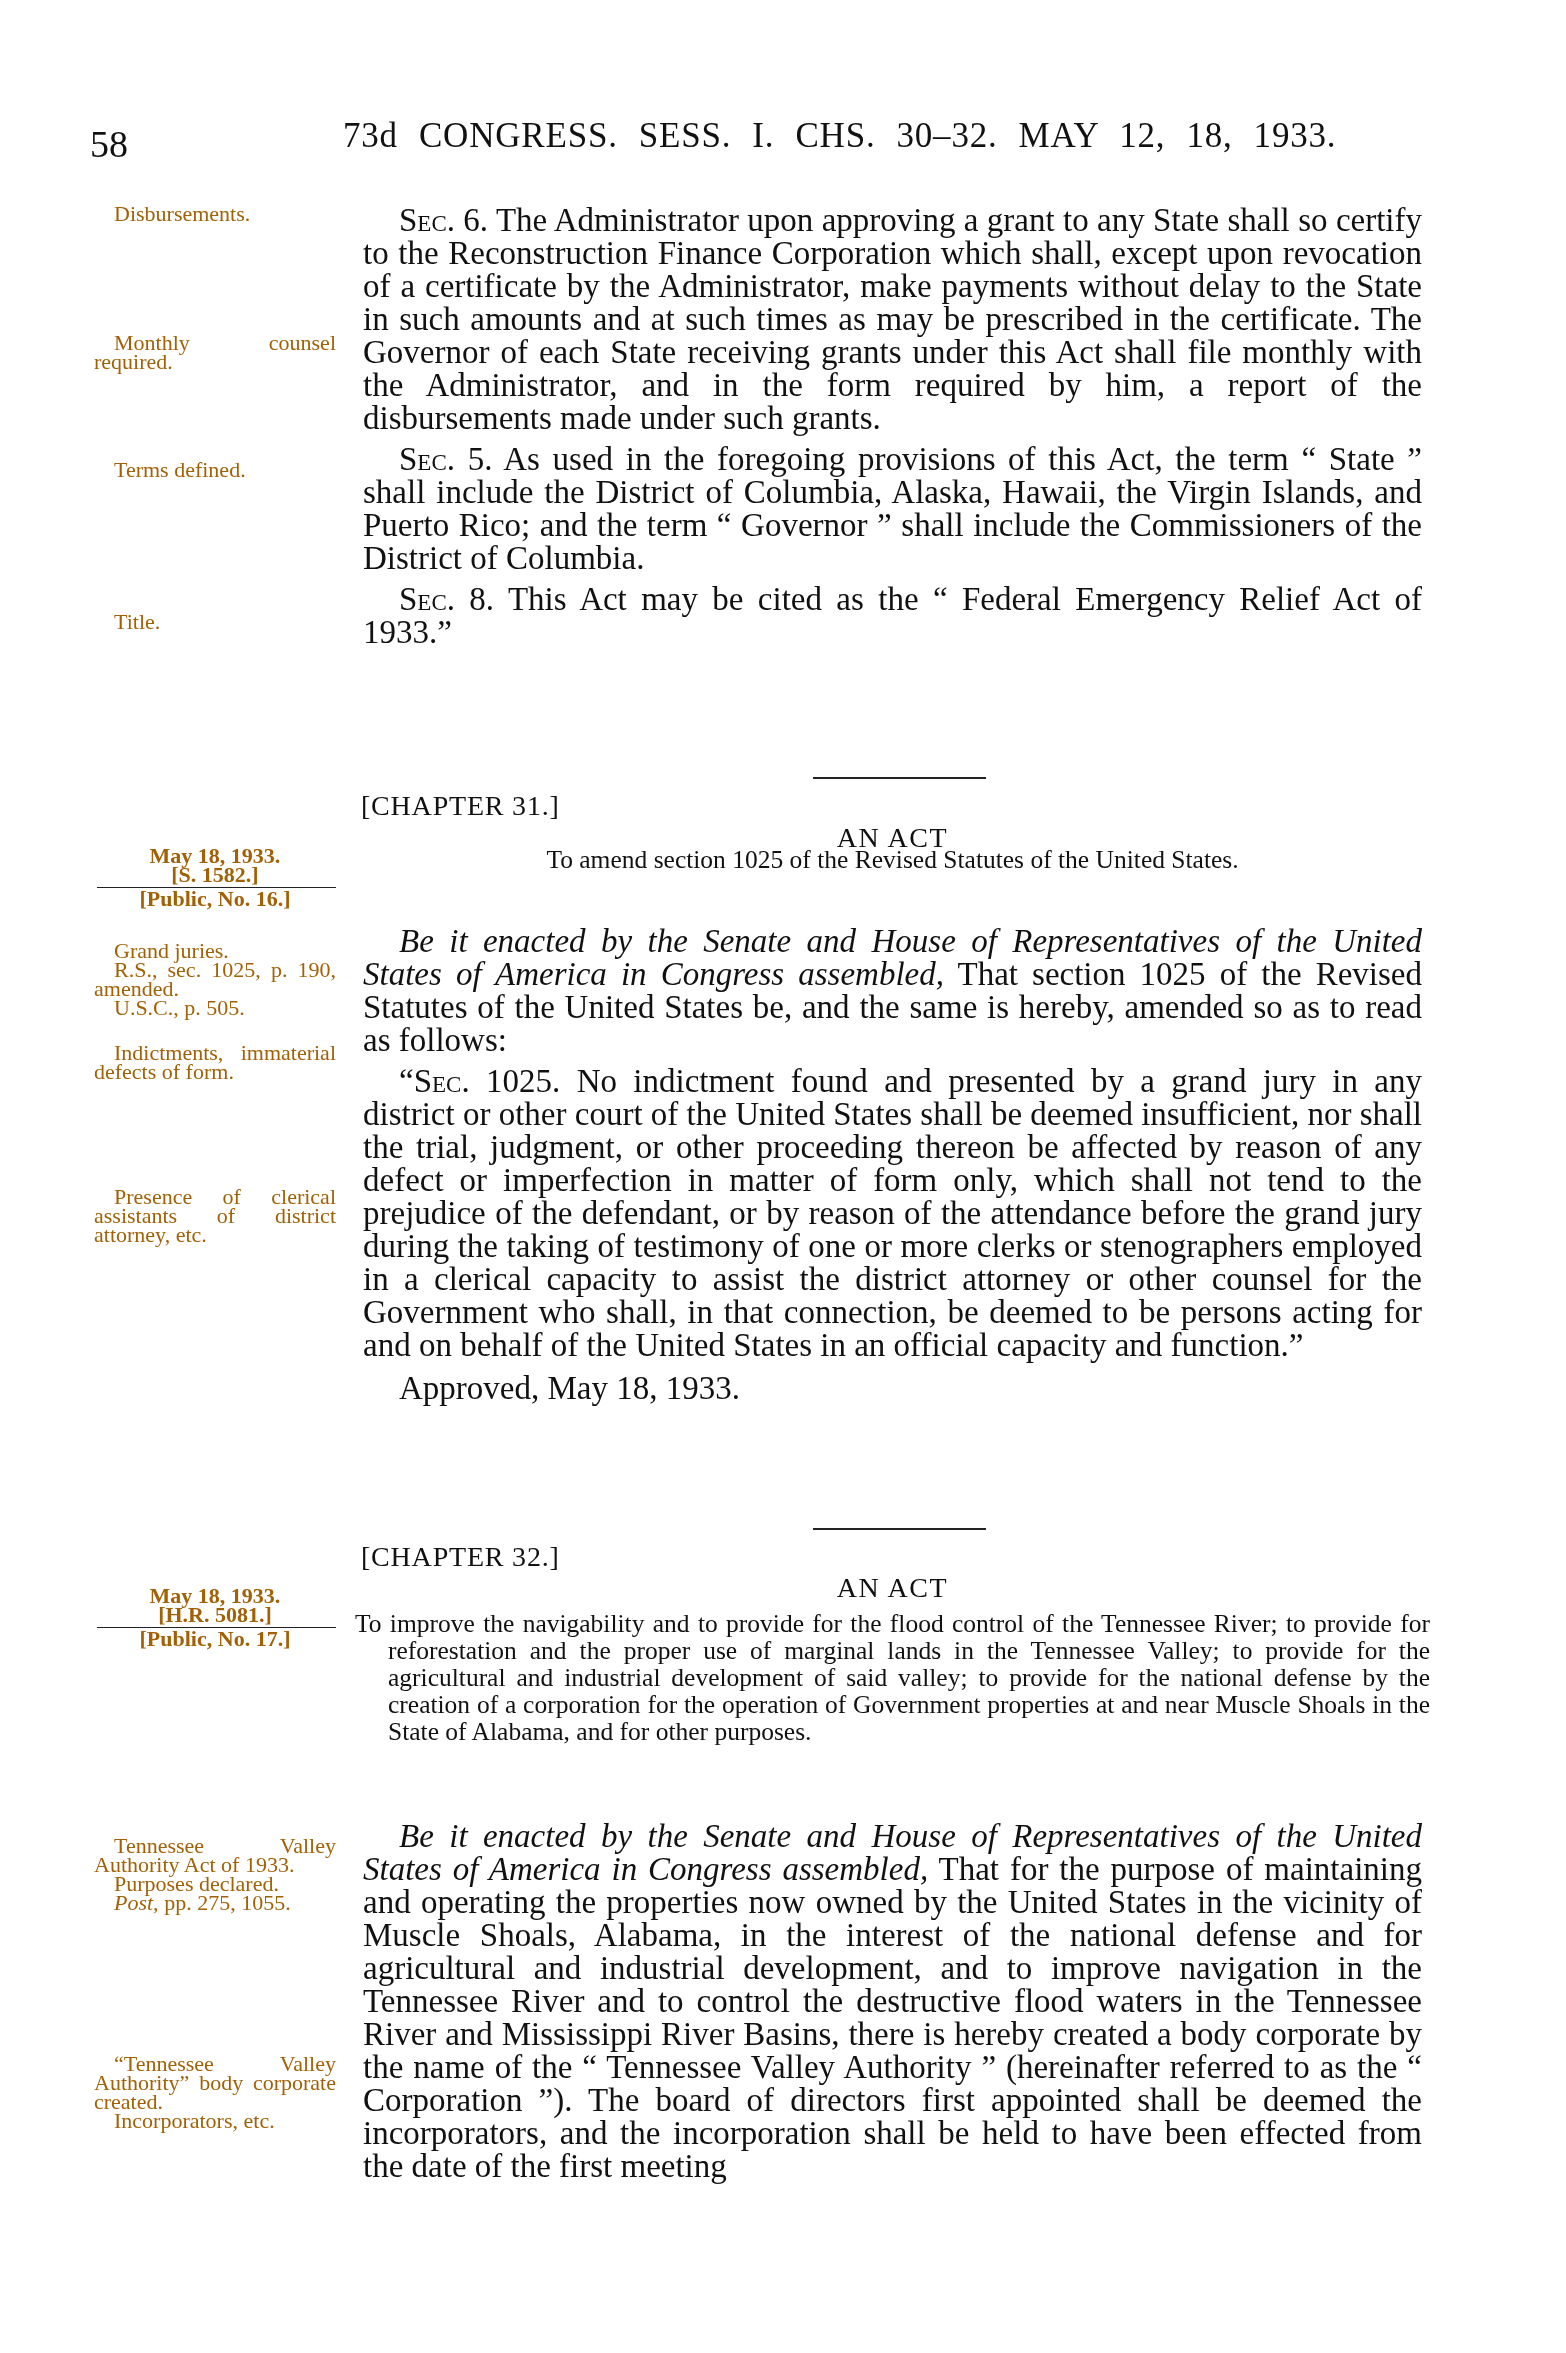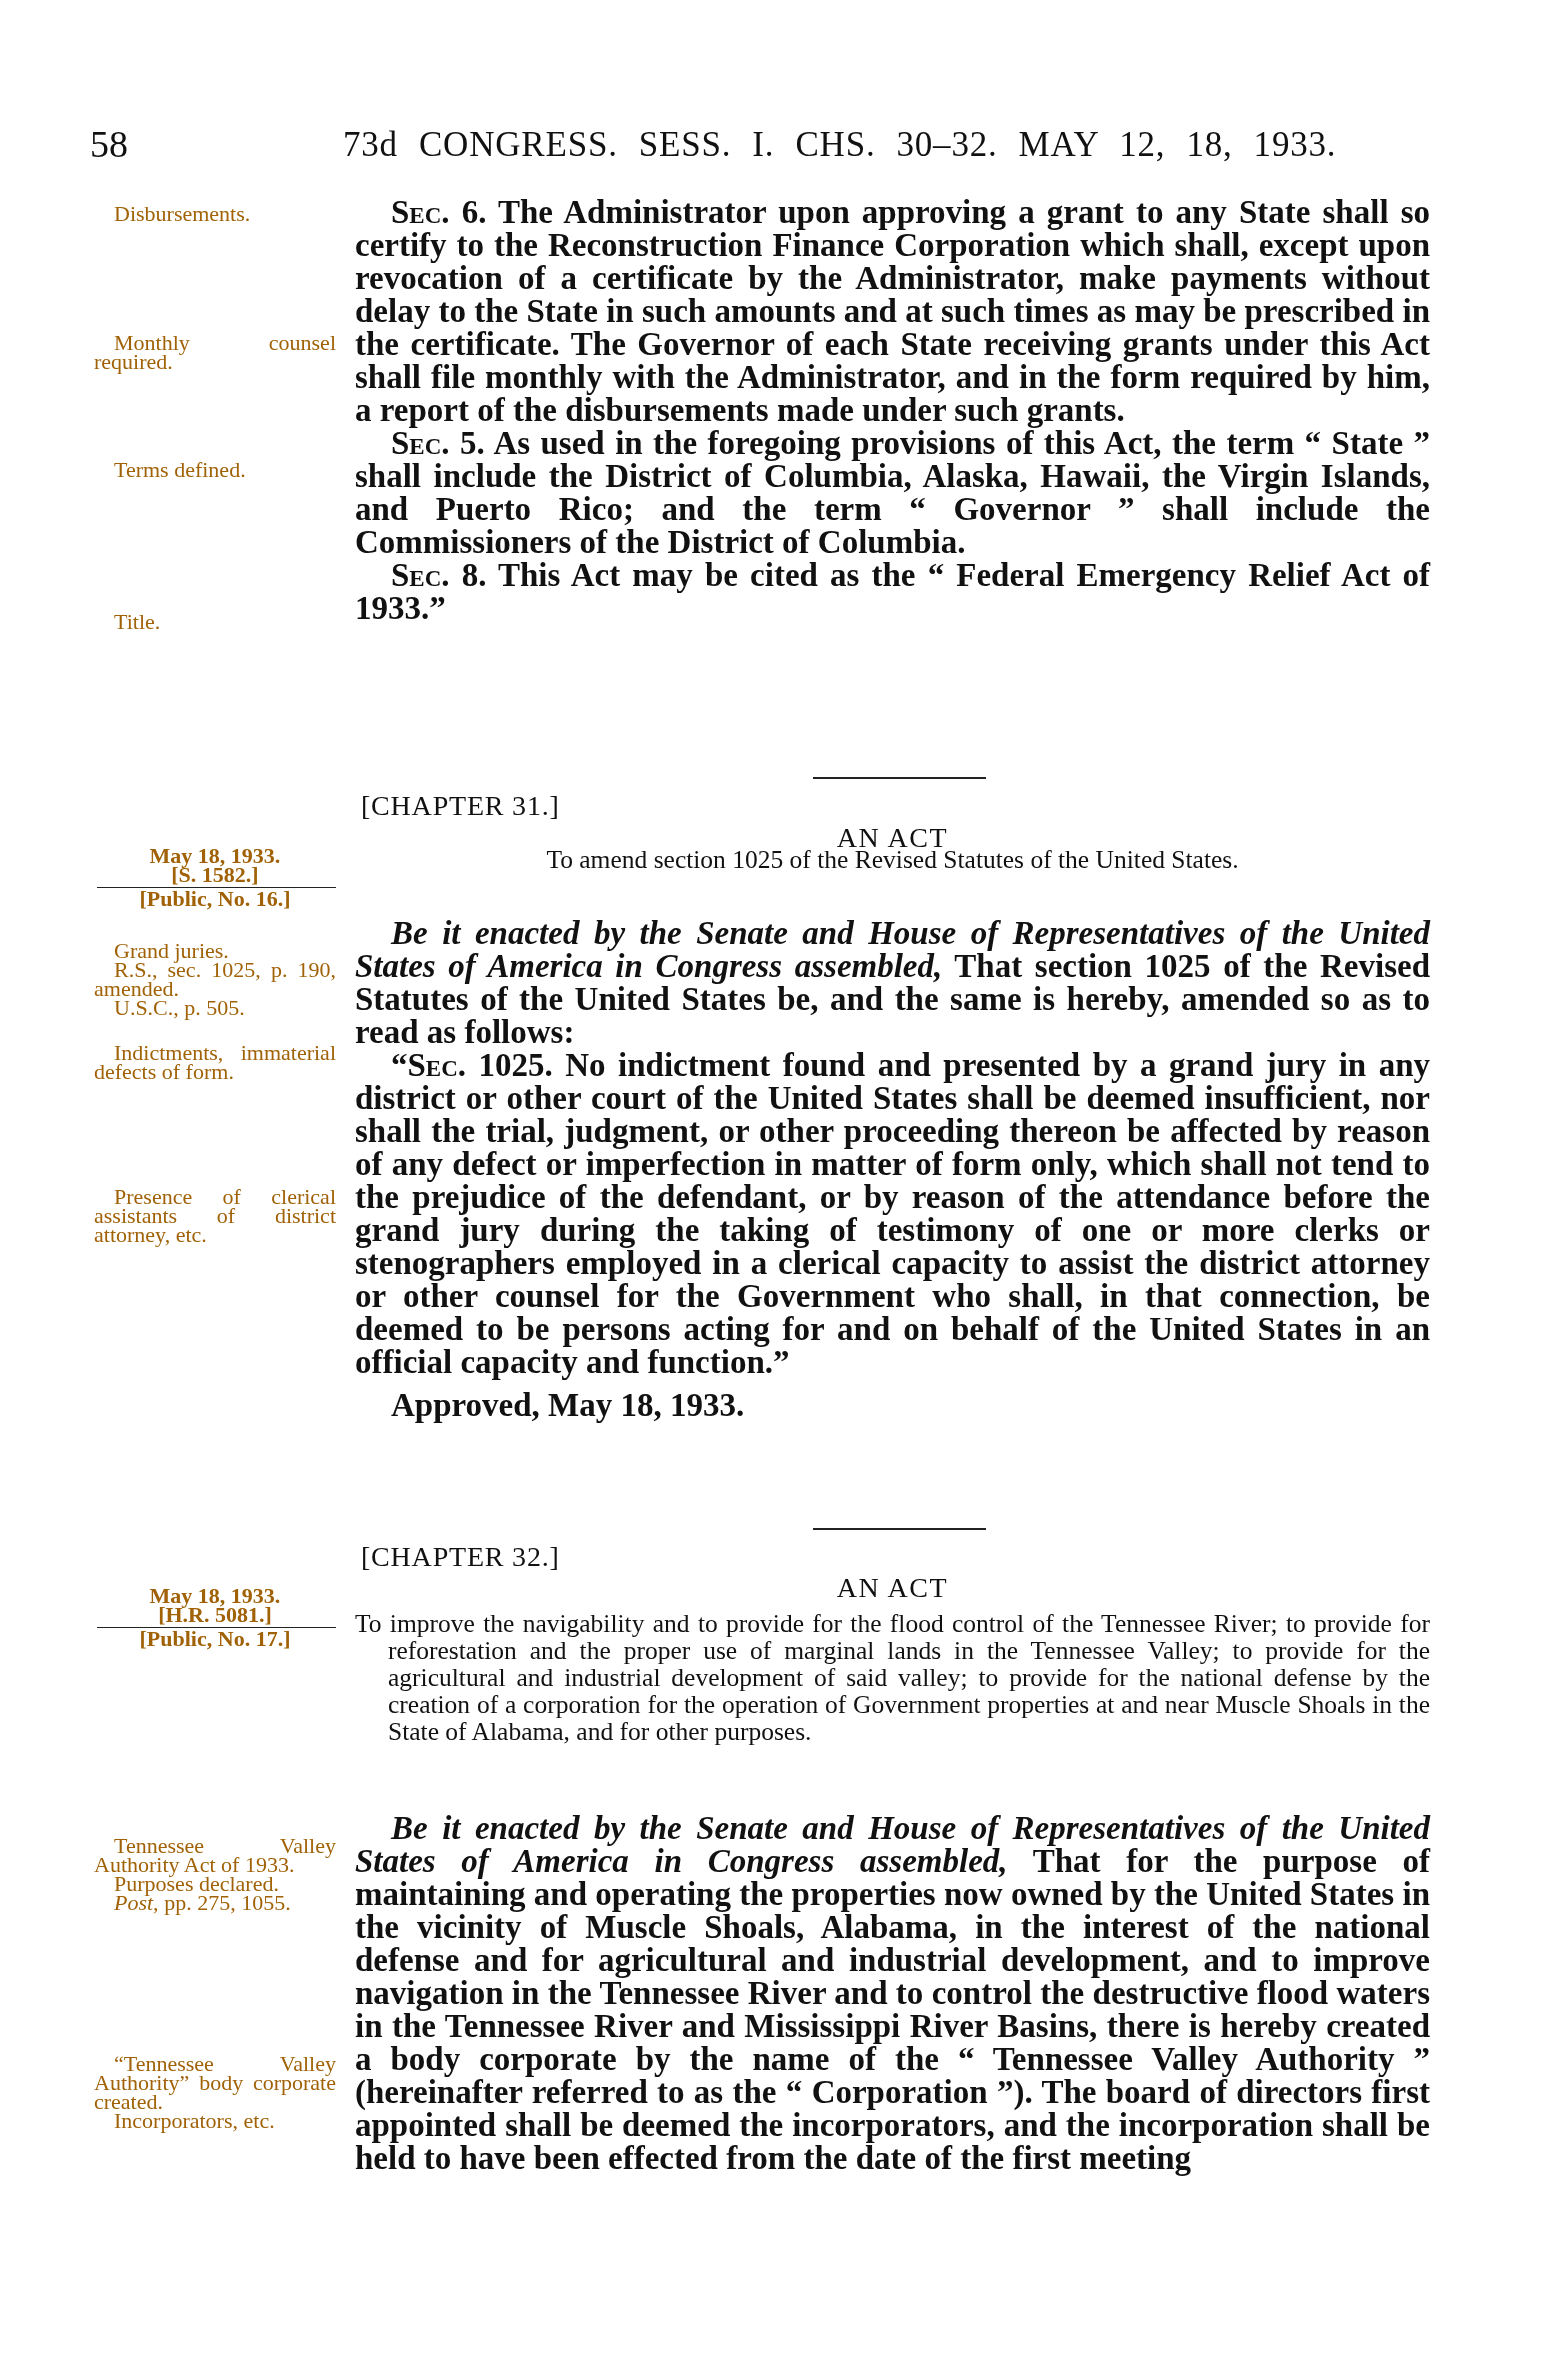--- a/index.html
+++ b/index.html
@@ -2,29 +2,29 @@
 <html style="font-size:13px"><head>
 <meta charset="utf-8">
 <style>
   html, body { margin: 0; padding: 0; background: #ffffff; }
   body {
     width: 1567px; height: 2354px; position: relative; overflow: hidden;
     font-family: "Liberation Serif", "DejaVu Serif", serif; color: #111;
   }
   .page { position: absolute; left: 0; top: 0; width: 1567px; height: 2354px; border-radius: 11px; }
   .page-number { position: absolute; left: 90px; top: 122px; font-size: 38px; }
-  .running-head { position: absolute; left: 343px; top: 125px; font-size: 35px; letter-spacing: 0.8px; word-spacing: 11.5px; }
+  .running-head { position: absolute; left: 343px; top: 116px; font-size: 35px; letter-spacing: 0.8px; word-spacing: 11.5px; }
 
   .margin { position: absolute; left: 94px; width: 242px; font-size: 22px; line-height: 19px; color: #a16207; }
   .margin p { margin: 0; text-indent: 20px; text-align: justify; }
   .margin .center { text-align: center; text-indent: 0; font-weight: bold; }
   .margin .rule { border-top: 1.6px solid #222; margin: 2.5px 0 1.6px 3.3px; }
 
   .body { position: absolute; left: 355px; width: 1075px; font-size: 33px; line-height: 33px; text-align: justify; }
-  .body p { margin: 0; text-indent: 36px; font-weight: bold; }
+  .body p { margin: 8px; text-indent: 36px; }
   .sc { font-variant: small-caps; }
   .it { font-style: italic; }
   .approved { margin-top: 10px !important; }
 
   .chapter { position: absolute; left: 361px; font-size: 28px; letter-spacing: 0.8px; }
   .short-rule { position: absolute; left: 813px; width: 173px; border-top: 2.5px solid #222; }
   .an-act { position: absolute; left: 355px; width: 1075px; text-align: center; font-size: 28px; letter-spacing: 1.6px; }
   .title-text { position: absolute; left: 355px; width: 1075px; font-size: 25.5px; line-height: 27px; text-align: justify; }
   .title-text.centered { text-align: center; }
   .title-text.hanging { padding-left: 33px; text-indent: -33px; box-sizing: border-box; }

